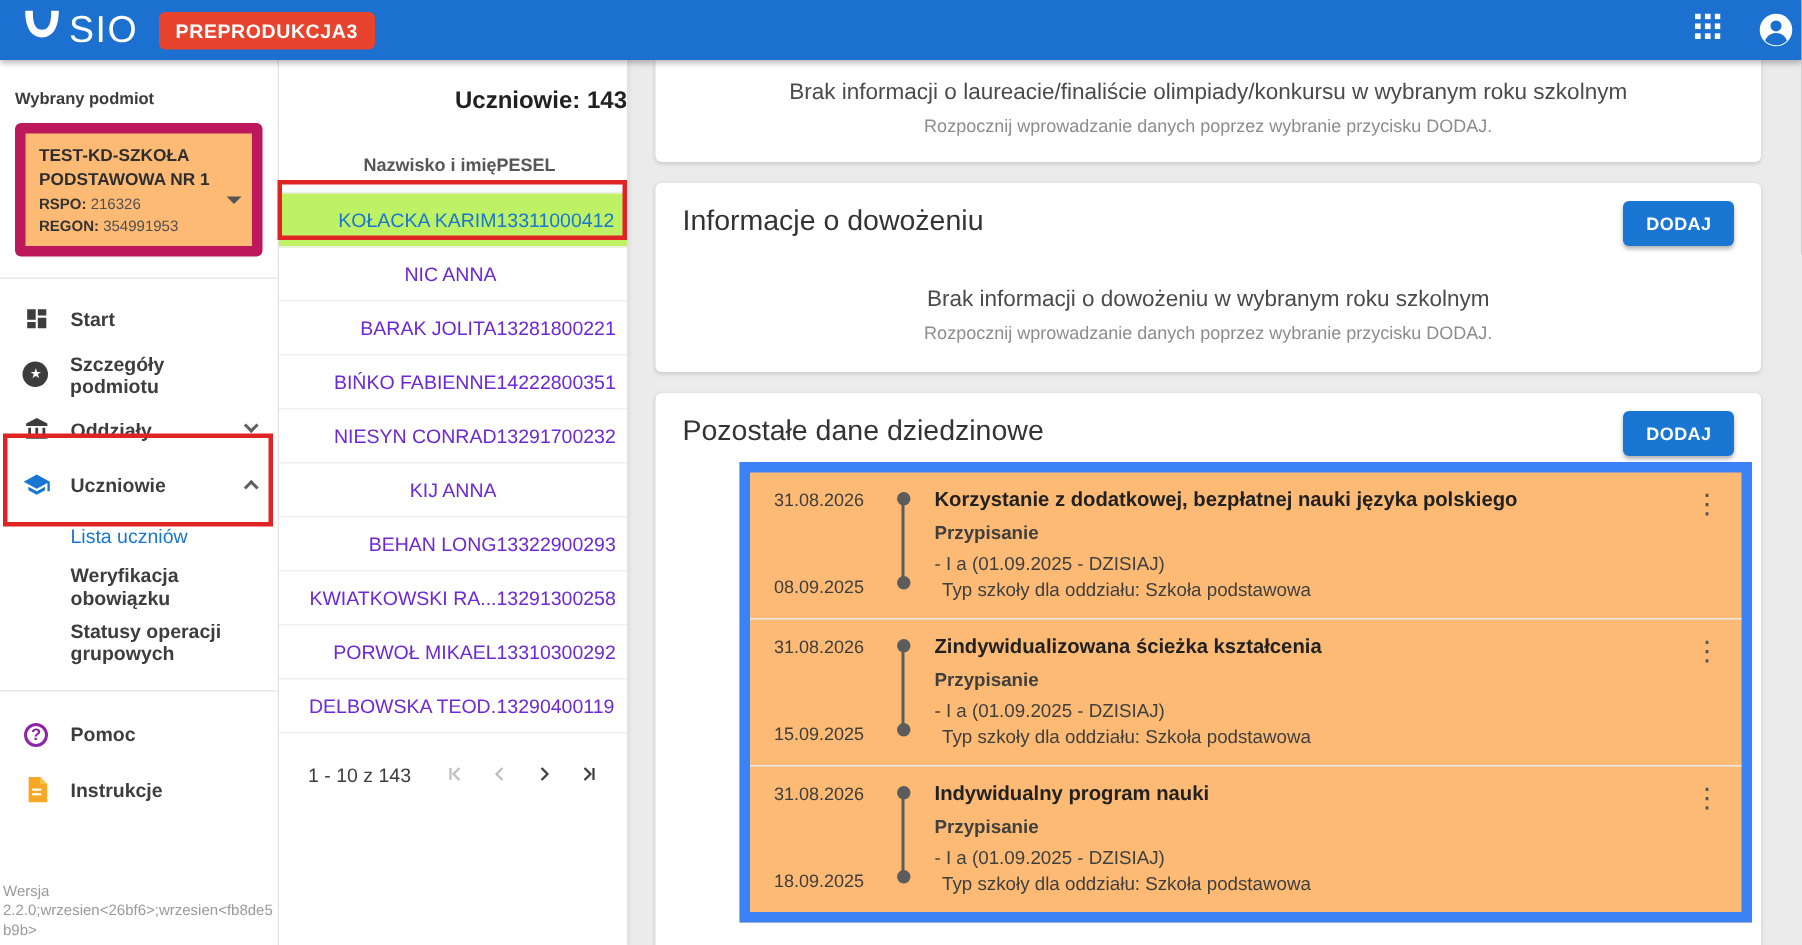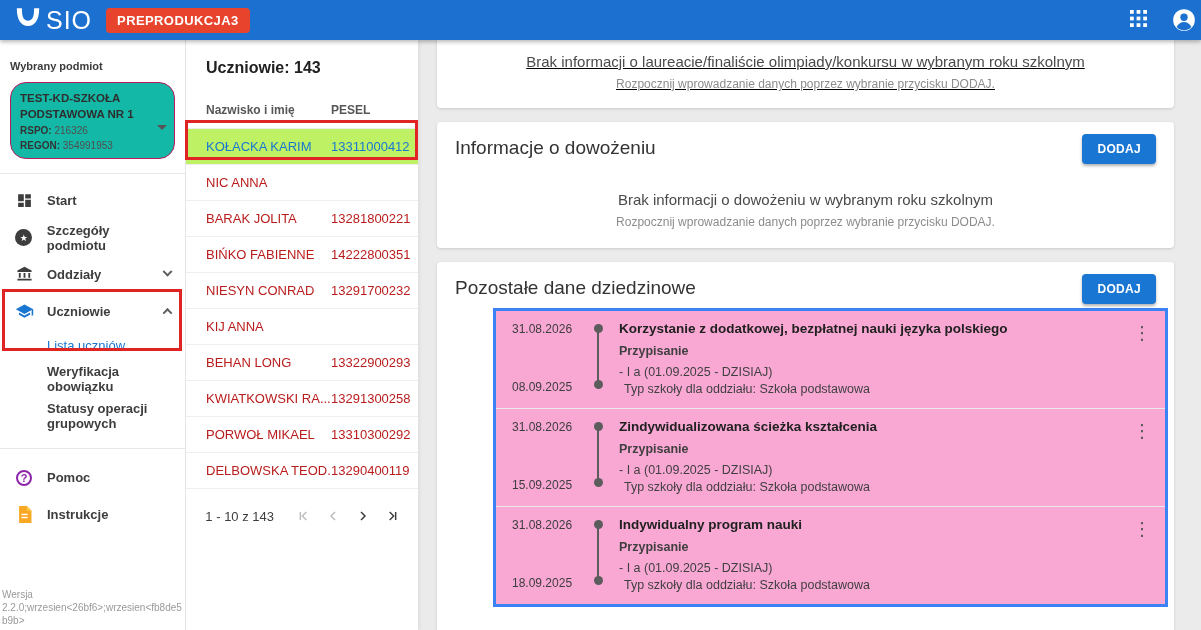--- a/index.html
+++ b/index.html
@@ -12,21 +12,21 @@
   .logo { display:flex; align-items:center; gap:4px; }
   .logo-text { color:#fff; font-size:25px; font-weight:500; letter-spacing:1px; }
   .badge { background:#e8432d; color:#fff; font-weight:bold; font-size:13px; padding:5px 11px;
     border-radius:4px; margin-left:14px; letter-spacing:.4px; }
   .topbar-right { margin-left:auto; display:flex; align-items:center; gap:24px; }
   .acct-wrap { position:relative; width:26px; height:26px; margin-right:-10px; }
 
   
   .sidebar { position:absolute; left:0; top:40px; width:185px; height:590px; background:#fff; z-index:2; }
   .s-label { font-size:11px; font-weight:bold; color:#3c3c3c; padding:20px 10px 0; }
-  .subject-box { margin:10px 10px 0; background:#14b8a6; border:1px solid #be185d; border-radius:16px;
+  .subject-box { margin:10px 10px 0; background:#fdba74; border:7px solid #be185d; border-radius:4px;
     padding:7px 20px 6px 9px; position:relative; cursor:pointer; }
   .subject-name { font-size:11.5px; font-weight:bold; color:#2e2e2e; line-height:16px; }
   .subject-meta { font-size:10px; color:#4f4f4f; line-height:13px; margin-top:2px; }
   .subject-meta b { color:#333; }
   .caret { position:absolute; right:7px; top:42px; width:0; height:0;
     border-left:5px solid transparent; border-right:5px solid transparent; border-top:5px solid #555; }
   .side-divider { border-top:1px solid #e8e8e8; margin-top:14px; }
   .nav { margin-top:8px; }
   .nav-item { display:flex; align-items:center; height:37px; padding:0 14px 0 12px;
     font-size:13px; font-weight:bold; color:#3d3d3d; cursor:pointer; }
@@ -41,53 +41,53 @@
     font-size:13px; font-weight:bold; color:#3d3d3d; cursor:pointer; }
   .circle-ic { width:17px; height:17px; border-radius:50%; background:#3d3d3d; color:#fff;
     display:flex; align-items:center; justify-content:center; font-size:9px;
     font-family:"DejaVu Sans", sans-serif; }
   .help-ic { width:16px; height:16px; border-radius:50%; border:2px solid #8e24aa; color:#8e24aa;
     display:flex; align-items:center; justify-content:center; font-size:11px; font-weight:bold; }
   .version { position:absolute; left:2px; bottom:3px; font-size:10px; color:#9a9a9a; line-height:13px;margin-top:36px; }
 
   
   .students { position:absolute; left:185px; top:40px; width:233px; height:590px; background:#fff;
-    border-left:1px solid #e4e4e4; box-shadow:2px 0 3px rgba(0,0,0,.05); z-index:1; }
+    border-left:1px solid #e4e4e4; box-shadow:2px 0 3px rgba(0,0,0,.05); z-index:1;text-align:right; }
   .st-title { font-size:16px; font-weight:bold; color:#212121; padding:19px 0 0 20px; }
   .st-head { display:flex; padding:0 0 11px 20px; margin-top:26px; border-bottom:1px solid #ececec;
     font-size:12px; font-weight:bold; color:#565656; }
   .st-head .c1 { flex:0 0 125px; }
   .st-row { display:flex; align-items:center; height:36px; padding-left:20px;
-    border-bottom:1px solid #efefef; font-size:13px; color:#b91c1c; cursor:pointer; }
+    border-bottom:1px solid #efefef; font-size:13px; color:#6d28d9; cursor:pointer; }
   .st-row .c1 { flex:0 0 125px; white-space:nowrap; overflow:hidden; }
   .st-row.sel { background:#bef264; color:#1976d2; }
   .st-pag { display:flex; align-items:center; justify-content:flex-end; gap:4px;
     padding:14px 12px 0 0; font-size:13px; color:#3d3d3d; }
   .pag-label { margin-right:12px; }
   .pag-btn { width:26px; height:26px; display:flex; align-items:center; justify-content:center; cursor:pointer; }
 
   
   .content { position:absolute; left:418px; top:40px; width:783px; height:590px; }
   .card { position:absolute; left:19px; width:737px; background:#fff; border-radius:4px;
     box-shadow:0 1px 3px rgba(0,0,0,.14); }
-  .card1 { top:0; height:68px; border-radius:0 0 4px 4px;text-decoration:underline; }
+  .card1 { top:0; height:68px; border-radius:0 0 4px 4px; }
   .card2 { top:82px; height:126px; }
   .card3 { top:222px; height:420px; }
   .card-head { display:flex; align-items:flex-start; justify-content:space-between; padding:12px 18px 0 18px; }
   .card-title { font-size:19px; color:#333; line-height:27px; }
   .btn-add { background:#1976d2; color:#fff; font-size:12px; font-weight:bold; padding:8px 15px;
     border:none; border-radius:4px; box-shadow:0 2px 3px rgba(0,0,0,.3); letter-spacing:.3px; cursor:pointer; }
   .empty { text-align:center; }
   .empty-title { font-size:15px; color:#4a4a4a; }
   .empty-hint { font-size:12px; color:#8c8c8c; margin-top:7px; }
   .card1 .empty { padding-top:13px; }
   .card2 .empty { margin-top:27px; }
 
   
-  .entries { margin:4px 6px 0 56px; border:3px solid #3b82f6; background:#f9a8d4; }
+  .entries { margin:4px 6px 0 56px; border:7px solid #3b82f6; background:#fdba74; }
   .entry { display:flex; padding:8px 6px 10px 16px; min-height:97px; position:relative; }
   .entry + .entry { border-top:1px solid #e9e9e9; }
   .e-dates { flex:0 0 70px; position:relative; font-size:12px; color:#3d3d3d; padding-top:3px; }
   .date-bot { position:absolute; bottom:4px; left:0;margin-top:20px; }
   .e-tl { flex:0 0 37px; position:relative; }
   .e-tl .line { position:absolute; left:15px; top:10px; bottom:13px; width:2px; background:#5c5c5c; }
   .e-tl .dot { position:absolute; left:12px; width:9px; height:9px; border-radius:50%; background:#5c5c5c; }
   .e-tl .dot.top { top:5px; } .e-tl .dot.bot { bottom:9px; }
   .e-body { flex:1; font-size:12.5px; color:#3f3f3f; line-height:17px; padding-top:1px; }
   .e-title { font-size:13.5px; font-weight:bold; color:#212121; margin-bottom:6px; line-height:17px; }

